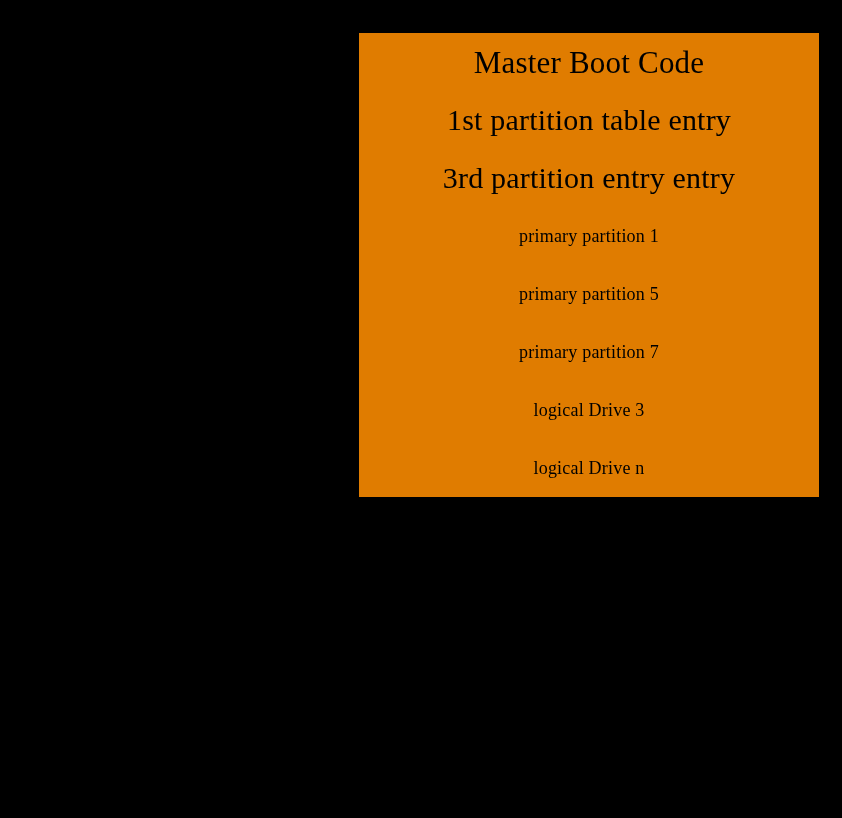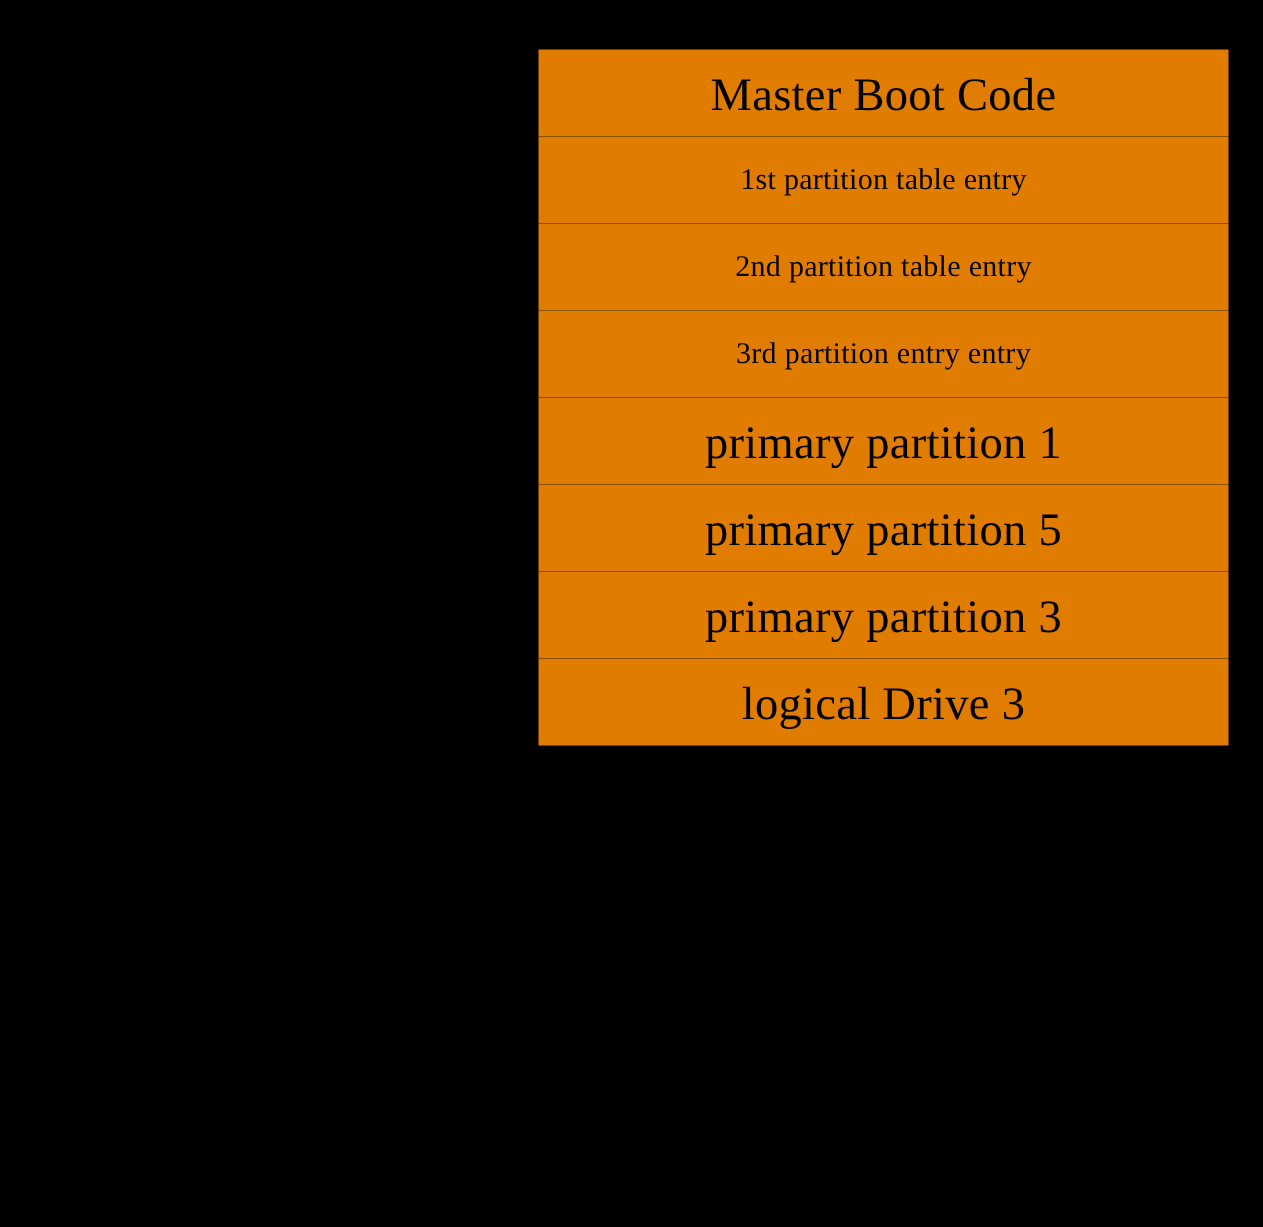--- a/index.html
+++ b/index.html
@@ -59,55 +59,55 @@
     display: none;
   }
 
   
   .block-row.size-head {
     height: 58px;
     font-size: 31px;
   }
   .block-row.size-large {
     height: 58px;
-    font-size: 20px;
+    font-size: 30px;
   }
   .block-row.size-small {
     height: 58px;
-    font-size: 31px;
+    font-size: 18px;
   }
 
   .row-label {
     display: inline-block;
     line-height: 1;
   }
 </style>
 </head>
 <body>
 
 <div id="diagram-canvas">
   <div id="block-stack">
       <div class="block-row size-head">
         <span class="row-label">Master Boot Code</span>
       </div>
       <div class="block-row size-large">
         <span class="row-label">1st partition table entry</span>
       </div>
       <div class="block-row size-large">
-        <span class="row-label">2nd partition table entry</span>
-      </div>
-      <div class="block-row size-large">
         <span class="row-label">3rd partition entry entry</span>
       </div>
       <div class="block-row size-small">
         <span class="row-label">primary partition 1</span>
       </div>
       <div class="block-row size-small">
         <span class="row-label">primary partition 5</span>
       </div>
       <div class="block-row size-small">
-        <span class="row-label">primary partition 3</span>
+        <span class="row-label">primary partition 7</span>
       </div>
       <div class="block-row size-small">
         <span class="row-label">logical Drive 3</span>
+      </div>
+      <div class="block-row size-small">
+        <span class="row-label">logical Drive n</span>
       </div>
     </div>
 </div>
 
 </body></html>

